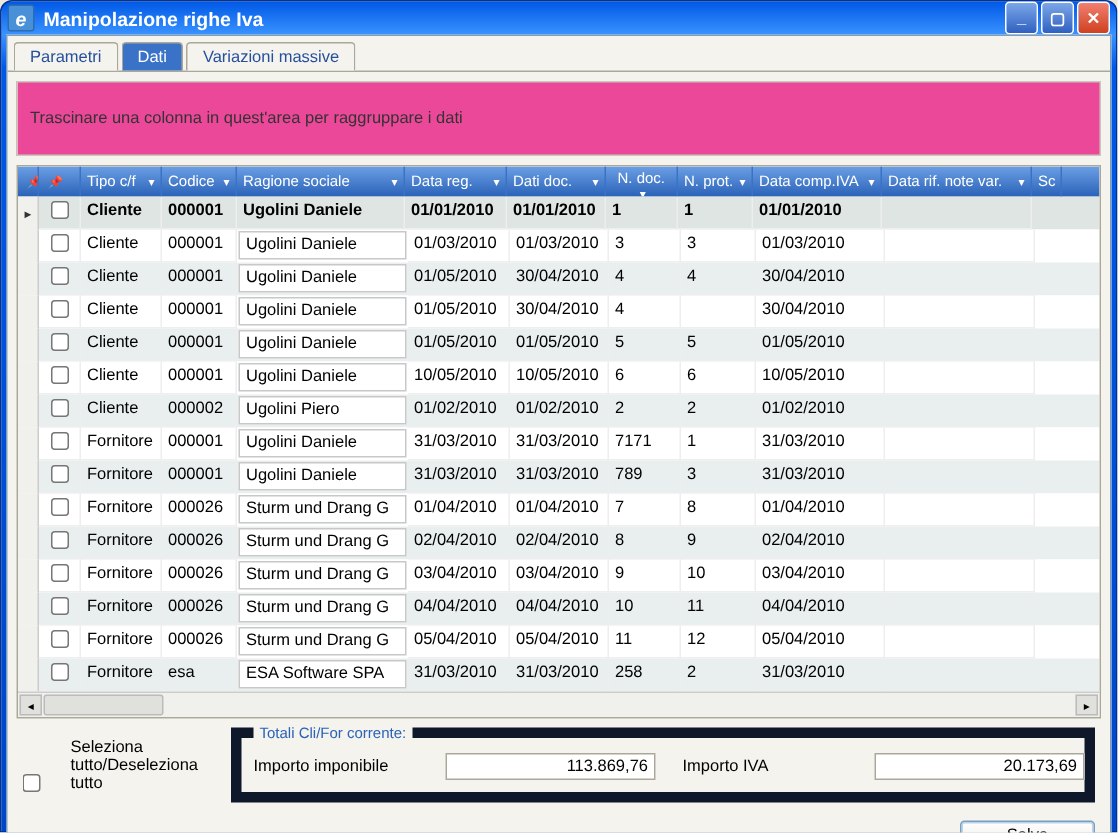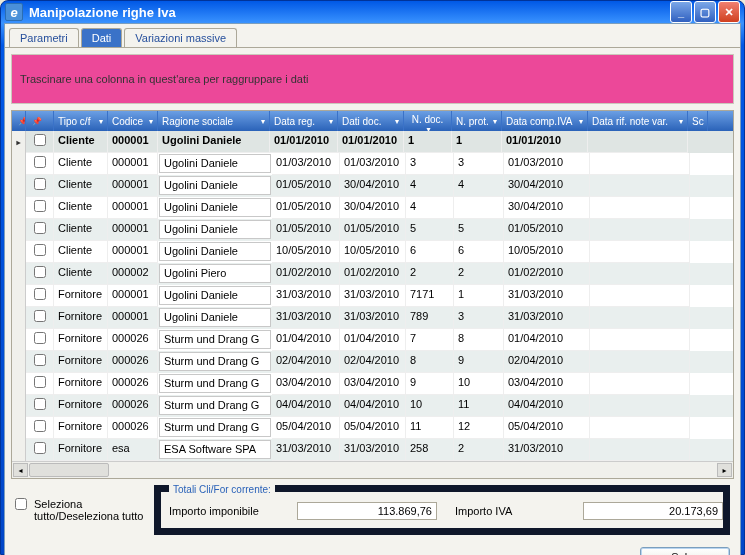--- a/index.html
+++ b/index.html
@@ -216,22 +216,22 @@
 .hscroll .arr.r { right: 1px; }
 
 .footer1 {
   display: flex;
   align-items: center;
   padding: 6px 10px;
   gap: 10px;
 }
 .footer1 .selall {
   display: flex;
-  align-items: flex-start;
-  gap: 7px;
+  align-items: flex-end;
+  gap: 20px;
   width: 210px;
 }
 .totals {
   border: 7px solid #0f172a;
   padding: 4px 0 8px 8px;
   flex: 1;
   position: relative;
 }
 .totals .legend {
   position: absolute;

